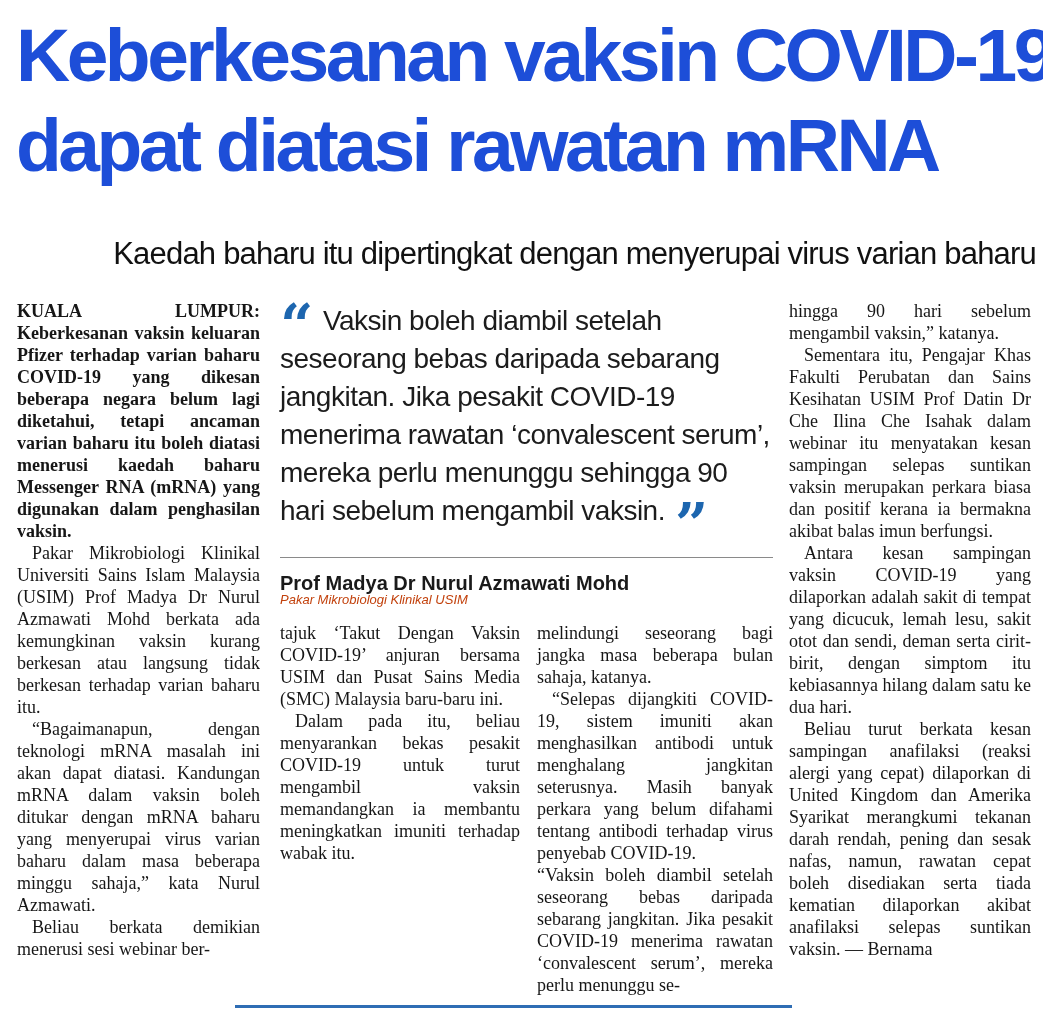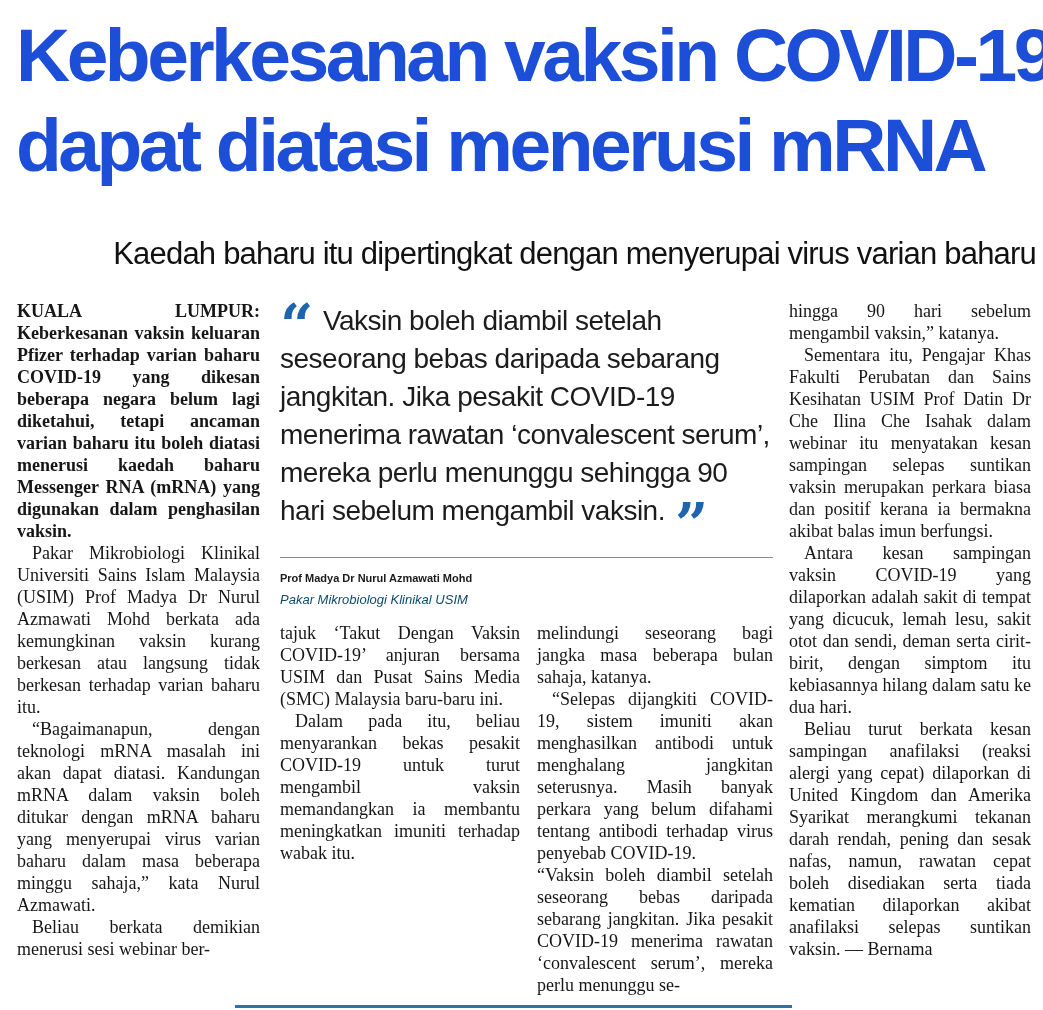--- a/index.html
+++ b/index.html
@@ -85,47 +85,47 @@
     position: absolute;
     left: 280px; top: 557px;
     width: 493px; height: 1px;
     background: #8a8a8a;
   }
   .attribution-name {
     position: absolute;
     left: 280px; top: 572px;
     font-family: "Liberation Sans", sans-serif;
     font-weight: 700;
-    font-size: 11px;
+    font-size: 20px;
     color: #1a1a1a;
   }
   .attribution-title {
     position: absolute;
     left: 280px; top: 592px;
     font-family: "Liberation Sans", sans-serif;
     font-style: italic;
     font-size: 13px;
-    color: #0c4a6e;
+    color: #c2410c;
   }
 
   .footer-rule {
     position: absolute;
     left: 235px; top: 1005px;
     width: 557px; height: 3px;
     background: #2f6db4;
   }
 </style>
 </head>
 <body>
 
 <div class="page">
 
   <div class="headline">
     <div>Keberkesanan vaksin COVID-19</div>
-    <div>dapat diatasi menerusi mRNA</div>
+    <div>dapat diatasi rawatan mRNA</div>
   </div>
 
   <div class="subheadline">Kaedah baharu itu dipertingkat dengan menyerupai virus varian baharu</div>
 
   <div class="col col1">
     <p class="lead">KUALA LUMPUR: Keberkesanan vaksin keluaran Pfizer terhadap varian baharu COVID-19 yang dikesan beberapa negara belum lagi diketahui, tetapi ancaman varian baharu itu boleh diatasi menerusi kaedah baharu Messenger RNA (mRNA) yang digunakan dalam penghasilan vaksin.</p>
     <p class="indent">Pakar Mikrobiologi Klinikal Universiti Sains Islam Malaysia (USIM) Prof Madya Dr Nurul Azmawati Mohd berkata ada kemungkinan vaksin kurang berkesan atau langsung tidak berkesan terhadap varian baharu itu.</p>
     <p class="indent">“Bagaimanapun, dengan teknologi mRNA masalah ini akan dapat diatasi. Kandungan mRNA dalam vaksin boleh ditukar dengan mRNA baharu yang menyerupai virus varian baharu dalam masa beberapa minggu sahaja,” kata Nurul Azmawati.</p>
     <p class="indent">Beliau berkata demikian menerusi sesi webinar ber-</p>
   </div>

